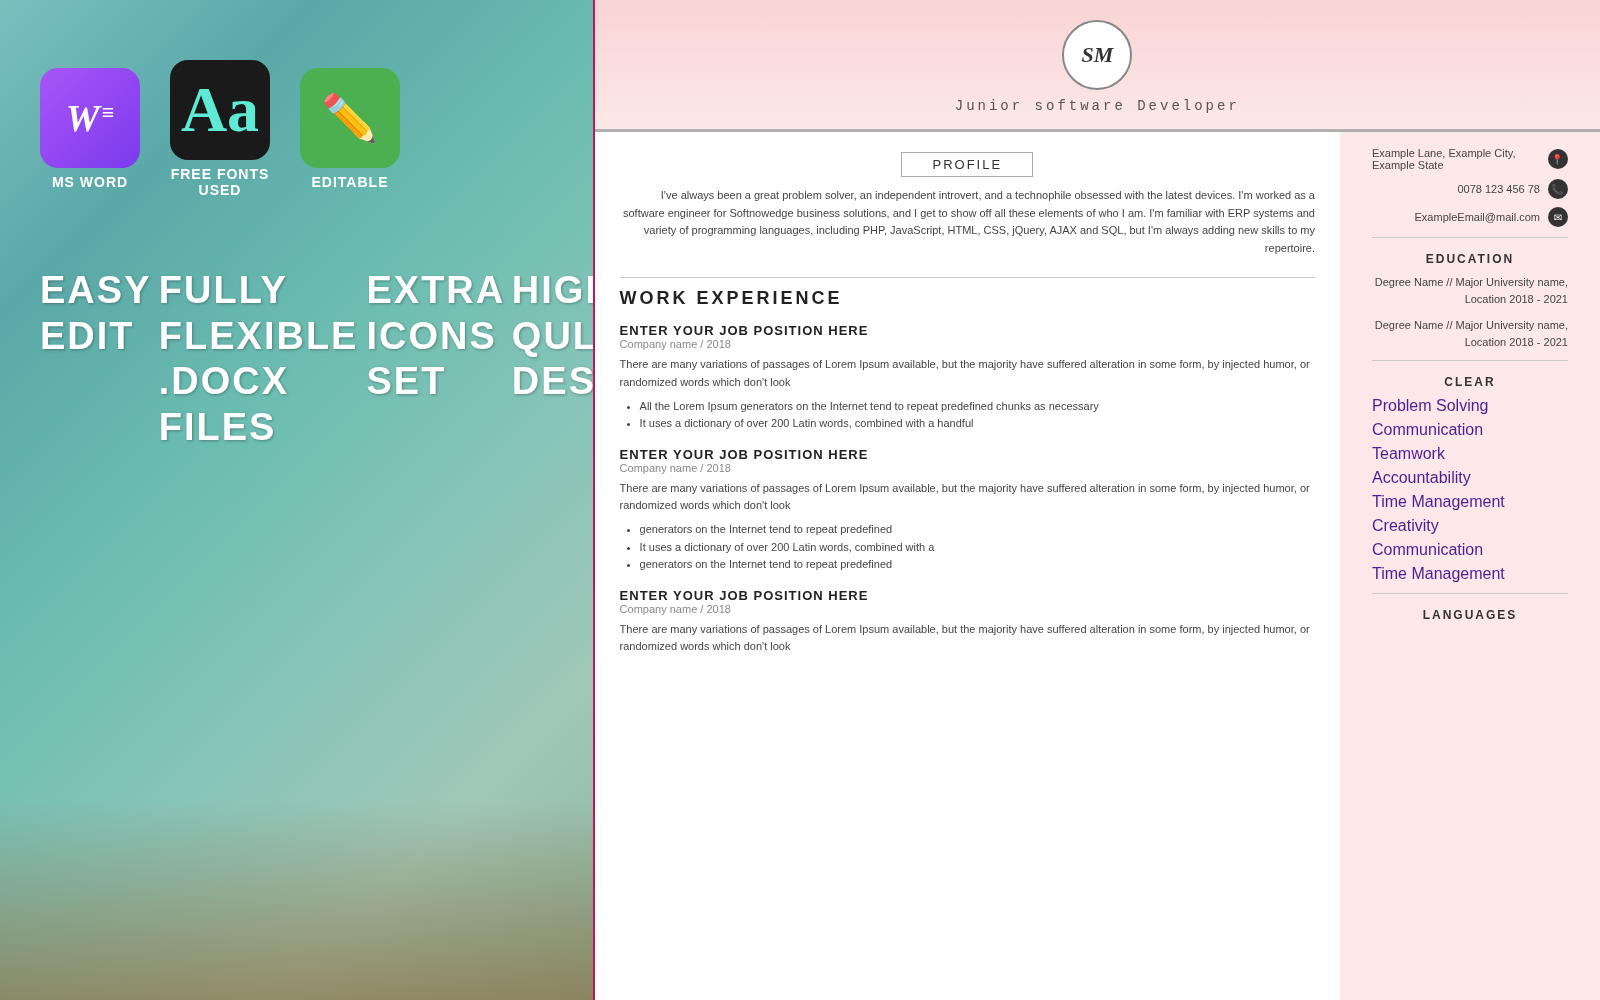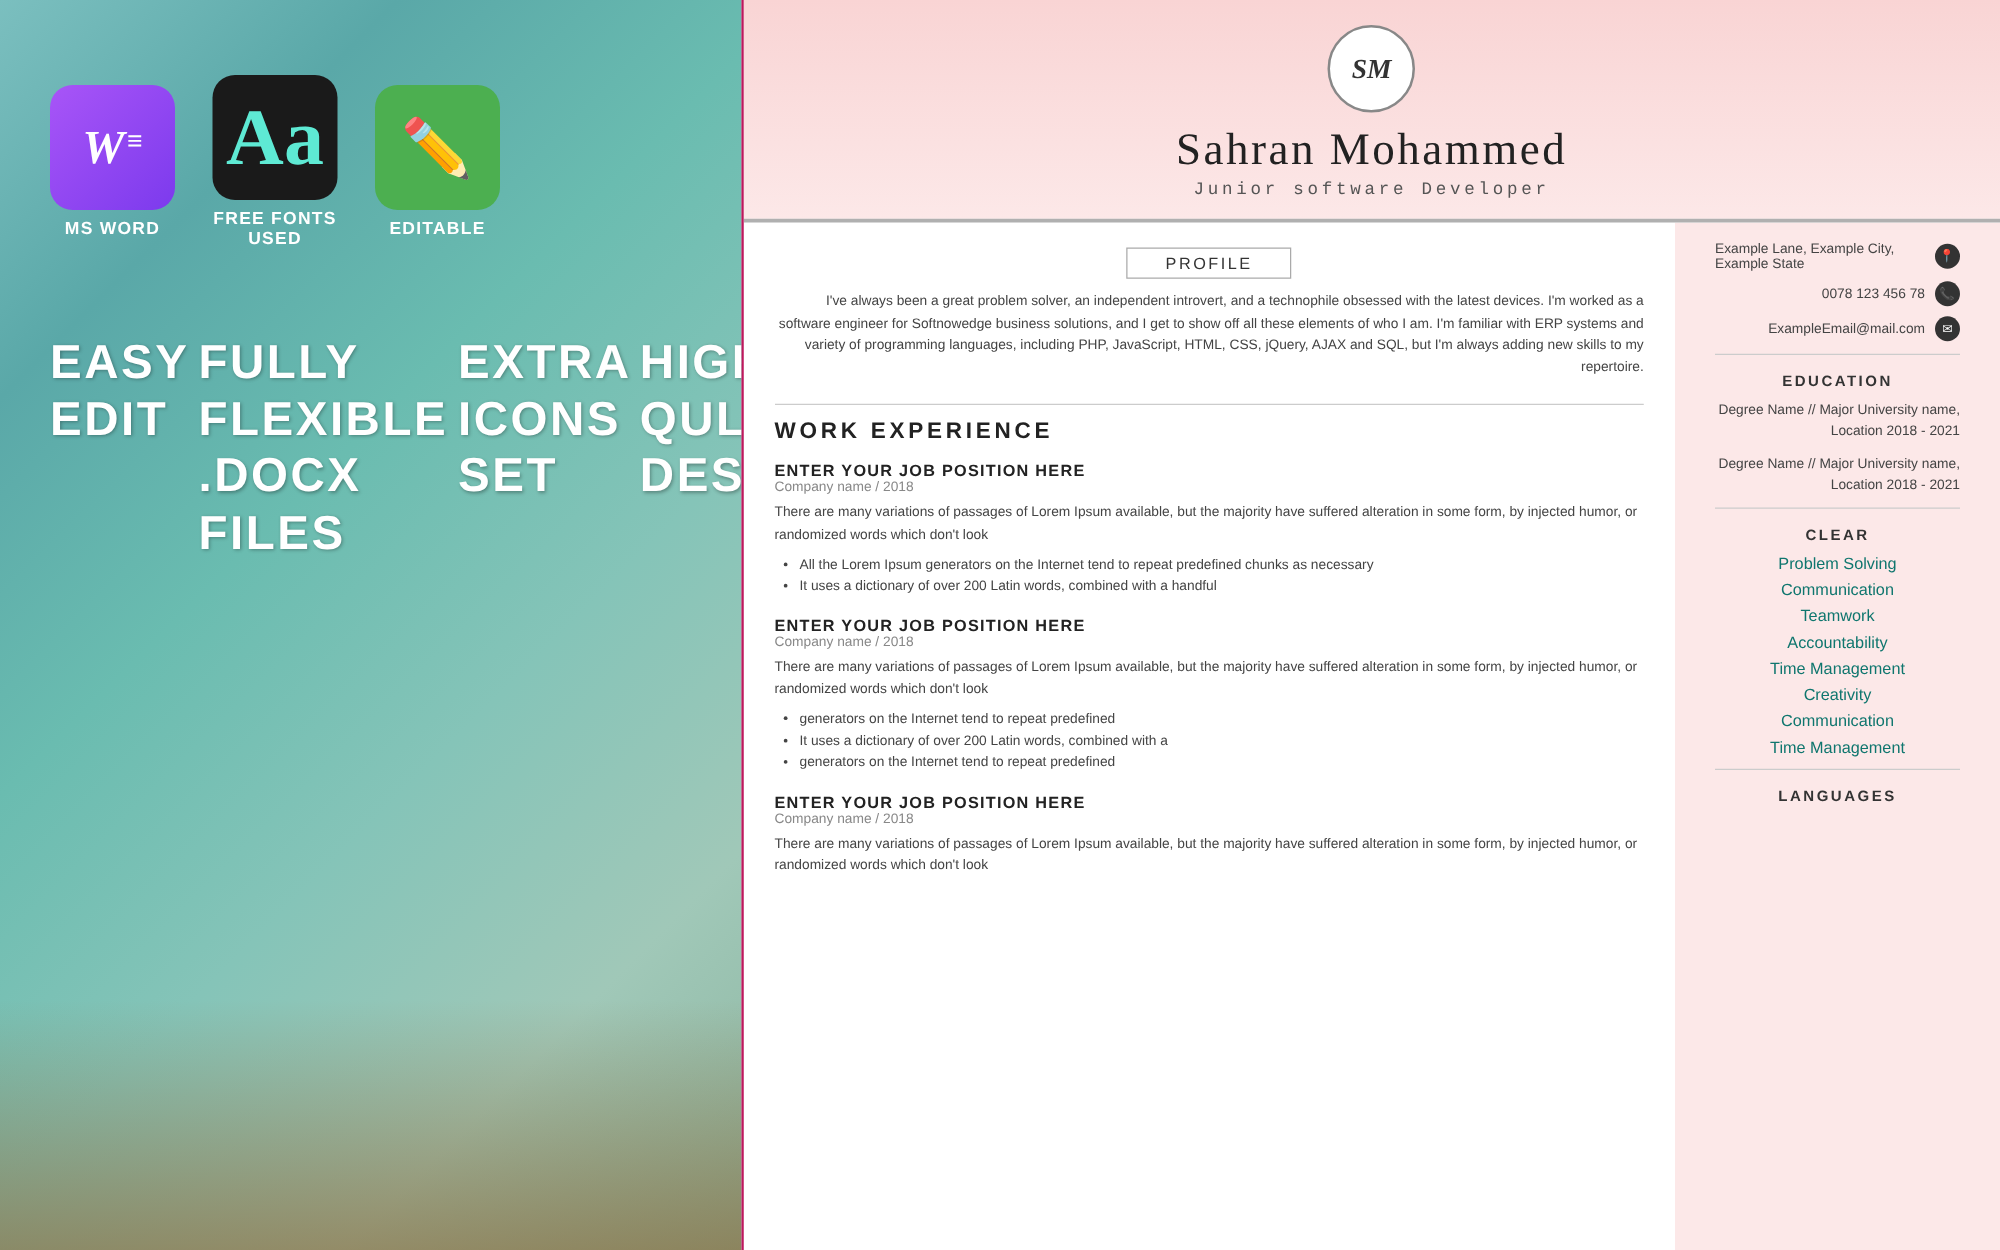--- a/index.html
+++ b/index.html
@@ -274,23 +274,23 @@
 
     .edu-item {
       text-align: right;
       font-size: 11px;
       color: #444;
       margin-bottom: 10px;
       line-height: 1.5;
     }
 
     .skill-item {
-      text-align: center;
-      font-size: 13px;
-      color: #0f766e;
+      text-align: left;
+      font-size: 16px;
+      color: #4c1d95;
       margin-bottom: 6px;
     }
 
     .font-icon-a {
       font-size: 64px;
       font-weight: bold;
       color: #5eead4;
       font-family: serif;
     }
 
@@ -347,21 +347,20 @@
     <div class="feature-item">CLEAR READ ME FILE</div>
   </div>
 </div>
 
 <div class="right-panel">
 
   <div class="resume-header">
     <div class="monogram-circle">
       <span class="monogram-text">SM</span>
     </div>
-    <div class="resume-name">Sahran Mohammed</div>
     <div class="resume-title">Junior software Developer</div>
   </div>
 
   <div class="resume-body">
 
     <div class="resume-left">
 
       <div class="profile-section">
         <div class="profile-label">PROFILE</div>
         <p class="profile-text">I've always been a great problem solver, an independent introvert, and a technophile obsessed with the latest devices.  I'm worked as a software engineer for Softnowedge business solutions, and I get to show off all these elements of who I am. I'm familiar with ERP systems and variety of programming languages, including PHP, JavaScript, HTML, CSS, jQuery, AJAX and SQL, but I'm always adding new skills to my repertoire.</p>

